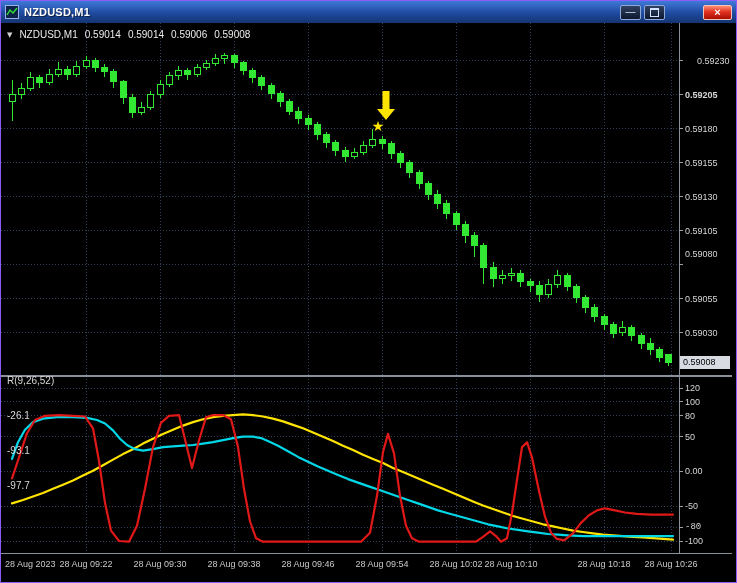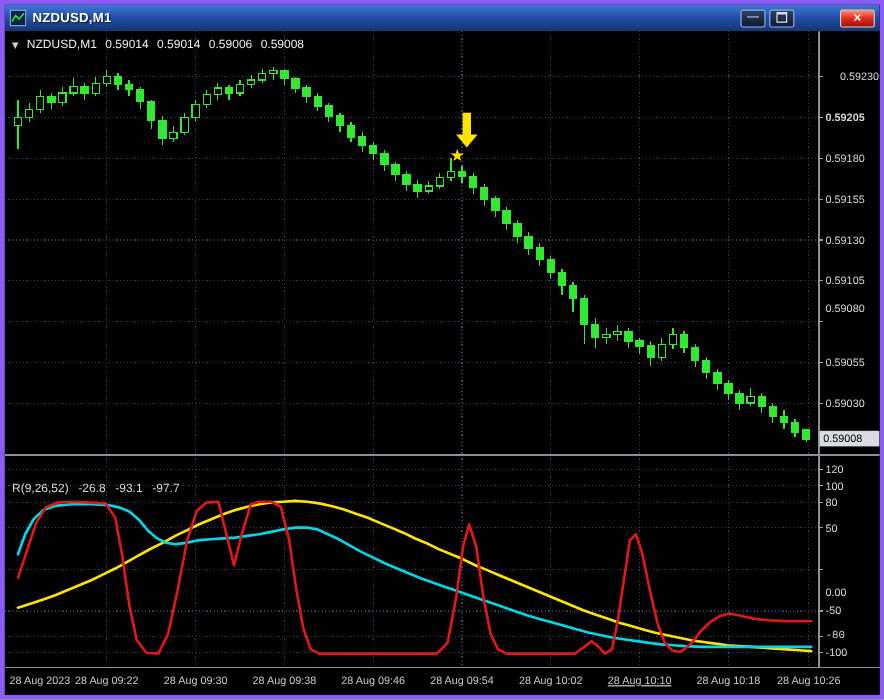--- a/index.html
+++ b/index.html
@@ -1,32 +1,32 @@
 <!DOCTYPE html>
 <html><head>
 <meta charset="utf-8">
 <style>
   html,body{margin:0;padding:0;background:#fff;}
-  .window{width:737px;height:583px;box-sizing:border-box;border:4px solid #8b5cf6;background:#000;
+  .window{width:737px;height:583px;box-sizing:border-box;border:1px solid #8b5cf6;background:#000;
           font-family:"Liberation Sans",sans-serif;position:relative;overflow:hidden;}
   .titlebar{height:22px;background:linear-gradient(180deg,#4079d8 0%,#1f4aa0 55%,#143572 100%);
             display:flex;align-items:center;padding:0 4px;gap:5px;}
   .title{color:#fff;font-size:11px;font-weight:bold;letter-spacing:.2px;text-shadow:1px 1px 1px rgba(0,0,0,.6);}
   .win-controls{margin-left:auto;display:flex;align-items:center;}
   .win-btn{width:21px;height:15px;margin-left:3px;border:1px solid #8fa8d8;border-radius:2px;
            background:linear-gradient(180deg,#31415f,#0d1830);color:#d6e2f8;font-size:10px;line-height:12px;
            text-align:center;padding:0;cursor:pointer;font-family:"Liberation Sans",sans-serif;}
   .win-btn .restore-glyph{display:inline-block;width:7px;height:6px;border:1px solid #d6e2f8;border-top-width:2px;vertical-align:middle;}
   .close-btn{width:29px;background:linear-gradient(180deg,#ff8d75 0%,#e03222 45%,#a80f00 100%);
              border-color:#f3c4ba;color:#fff;font-weight:bold;font-size:11px;margin-left:38px;}
   .content{position:relative;width:731px;height:555px;background:#000;}
   #chart-canvas{position:absolute;left:0;top:0;}
   .ohlc{position:absolute;left:6px;top:6px;display:flex;gap:7px;color:#ececec;font-size:10px;align-items:center;}
   .ohlc .marker{font-size:7px;color:#cfcfcf;font-family:"DejaVu Sans",sans-serif;}
-  .ind-header{position:absolute;left:6px;top:376px;display:flex;gap:8px;color:#d8d8d8;font-size:10px;}
+  .ind-header{position:absolute;left:6px;top:352px;display:flex;gap:24px;color:#d8d8d8;font-size:10px;flex-direction:column;}
   .axis-label{position:absolute;color:#d6d6d6;font-size:9px;line-height:10px;white-space:nowrap;}
   .time-label{position:absolute;top:536px;color:#c9c9c9;font-size:9px;white-space:nowrap;}
   .price-badge{position:absolute;left:679px;top:333px;width:50px;height:13px;background:#d8dce2;color:#000;
                font-size:9px;line-height:13px;padding-left:3px;box-sizing:border-box;}
   .axis-region{position:absolute;background:transparent;}
 </style>
 </head>
 <body>
 
 <div class="window">
@@ -264,48 +264,48 @@
         <div class="axis-label" style="left: 684px; top: 135px;">0.59155</div>
         <div class="axis-label" style="left: 684px; top: 169px;">0.59130</div>
         <div class="axis-label" style="left: 684px; top: 203px;">0.59105</div>
         <div class="axis-label" style="left: 684px; top: 226px;">0.59080</div>
         <div class="axis-label" style="left: 684px; top: 271px;">0.59055</div>
         <div class="axis-label" style="left: 684px; top: 305px;">0.59030</div>
         <div class="axis-label" style="left: 684px; top: 360px;">120</div>
         <div class="axis-label" style="left: 684px; top: 374px;">100</div>
         <div class="axis-label" style="left: 684px; top: 388px;">80</div>
         <div class="axis-label" style="left: 684px; top: 409px;">50</div>
-        <div class="axis-label" style="left: 684px; top: 443px; margin-top: 20px;">0.00</div>
+        <div class="axis-label" style="left: 684px; top: 443px;">0.00</div>
         <div class="axis-label" style="left: 684px; top: 478px;">-50</div>
         <div class="axis-label" style="left: 684px; top: 499px; font-family: Liberation Mono, monospace;">-80</div>
         <div class="axis-label" style="left: 684px; top: 513px; text-align: center;">-100</div>
         <div class="time-label" style="left: 4px;">28 Aug 2023</div>
         <div class="time-label" style="left: 85px; transform: translateX(-50%);">28 Aug 09:22</div>
         <div class="time-label" style="left: 159px; transform: translateX(-50%);">28 Aug 09:30</div>
         <div class="time-label" style="left: 233px; transform: translateX(-50%);">28 Aug 09:38</div>
         <div class="time-label" style="left: 307px; transform: translateX(-50%);">28 Aug 09:46</div>
         <div class="time-label" style="left: 381px; transform: translateX(-50%);">28 Aug 09:54</div>
         <div class="time-label" style="left: 455px; transform: translateX(-50%);">28 Aug 10:02</div>
-        <div class="time-label" style="left: 529px; transform: translateX(-50%); text-decoration: underline;">28 Aug 10:10</div>
+        <div class="time-label" style="left: 510px; transform: translateX(-50%);">28 Aug 10:10</div>
         <div class="time-label" style="left: 603px; transform: translateX(-50%);">28 Aug 10:18</div>
         <div class="time-label" style="left: 670px; transform: translateX(-50%);">28 Aug 10:26</div>
       </div>
 
     <div class="ohlc">
       <span class="marker">▼</span>
       <span>NZDUSD,M1</span>
       <span>0.59014</span>
       <span>0.59014</span>
       <span>0.59006</span>
       <span>0.59008</span>
     </div>
 
     <div class="ind-header">
       <span>R(9,26,52)</span>
-      <span>-26.8</span>
+      <span>-26.1</span>
       <span>-93.1</span>
       <span>-97.7</span>
     </div>
 
     <div class="price-badge">0.59008</div>
 
     <div class="axis-region" style="left:678px;top:0;width:53px;height:353px;"></div>
     <div class="axis-region" style="left:678px;top:355px;width:53px;height:174px;"></div>
     <div class="axis-region" style="left:0;top:531px;width:731px;height:24px;"></div>
   </div>

